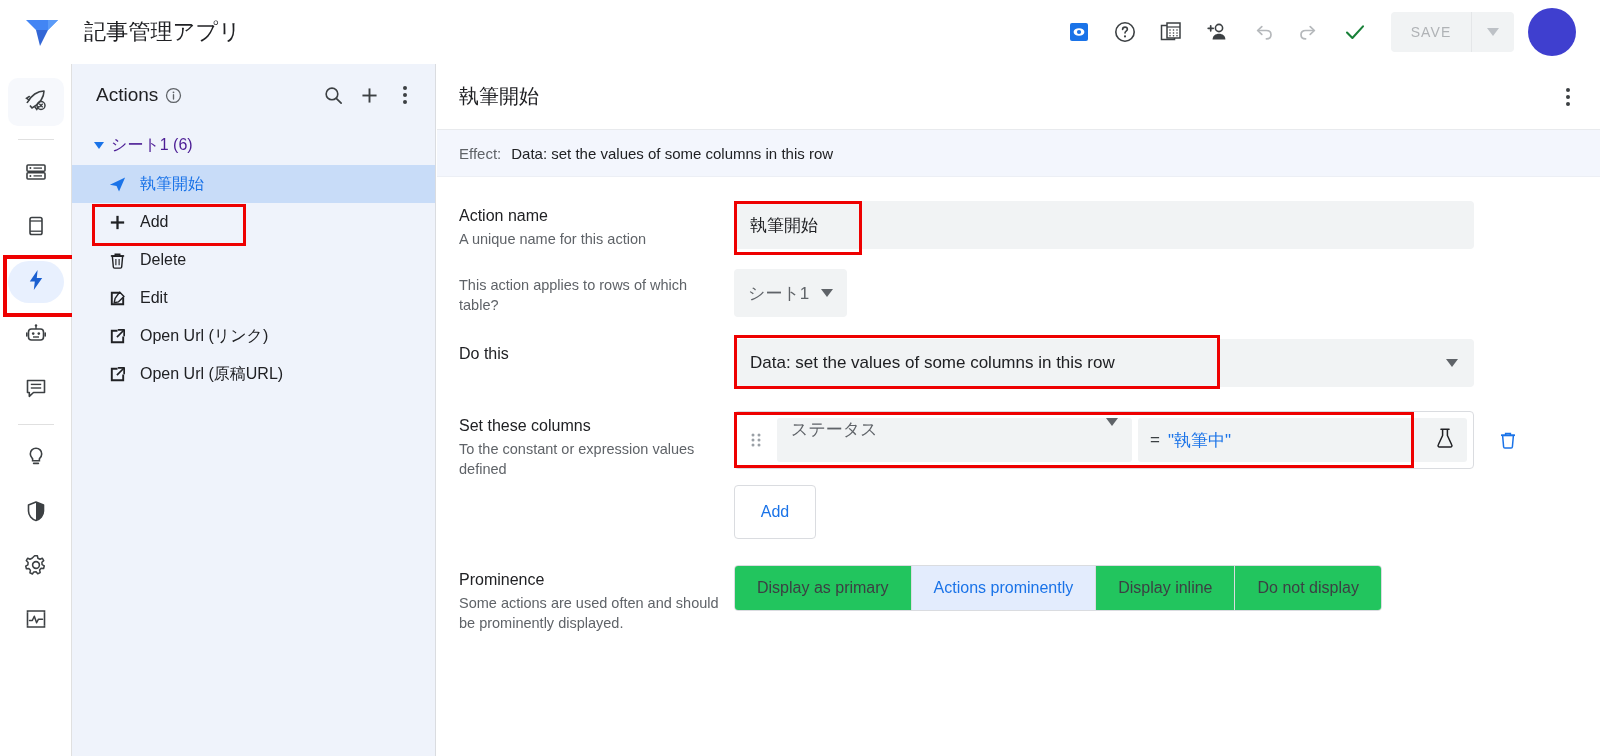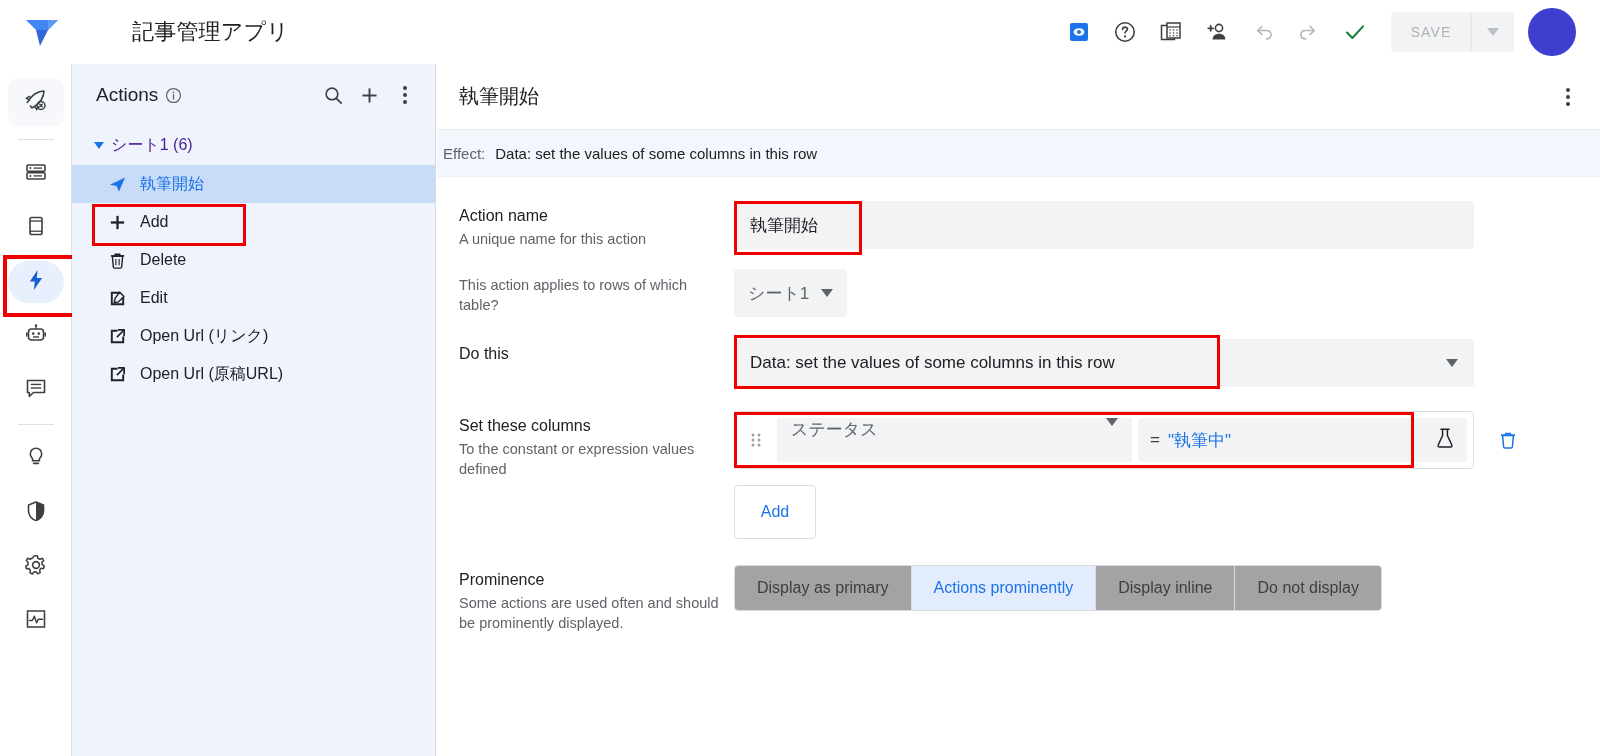--- a/index.html
+++ b/index.html
@@ -11,21 +11,20 @@
     font-family: "Liberation Sans", "DejaVu Sans", sans-serif;
     color: #202124;
   }
   #app { position: relative; width: 1600px; height: 756px; }
 
   
   .topbar {
     position: absolute; left: 0; top: 0; width: 1600px; height: 64px;
     background: #fff; display: flex; align-items: center;
     border-bottom: 1px solid #ffffff;
-    gap: 48px;
   }
   .logo-wrap { width: 84px; display: flex; align-items: center; justify-content: center; }
   .app-title { font-size: 22px; color: #202124; letter-spacing: .2px; }
   .topbar-spacer { flex: 1; }
   .topbar-icons { display: flex; align-items: center; gap: 2px; padding-right: 14px; }
   .tbtn {
     width: 44px; height: 44px; border-radius: 50%;
     display: flex; align-items: center; justify-content: center;
     cursor: pointer; background: transparent; border: none;
   }
@@ -114,21 +113,21 @@
     background: #fff; overflow: hidden;
   }
   .pane-head {
     height: 66px; display: flex; align-items: center;
     padding: 0 14px 0 22px; border-bottom: 1px solid #e8eaed; background: #fff;
   }
   .pane-title { font-size: 20px; color: #202124; }
   .pane-head-spacer { flex: 1; }
   .effect-bar {
     height: 47px; background: #f3f6fd; display: flex; align-items: center;
-    padding-left: 6px; gap: 10px; border-bottom: 1px solid #eceff5;
+    padding-left: 22px; gap: 10px; border-bottom: 1px solid #eceff5;
   }
   .effect-key { font-size: 15px; color: #5f6368; }
   .effect-val { font-size: 15px; color: #202124; }
 
   .form { padding: 24px 0 0 0; }
   .field { display: flex; padding: 0 0 0 22px; margin-bottom: 7px; position: relative; }
   .f-label { width: 275px; flex: none; padding-top: 4px; padding-right: 14px; }
   .f-title { font-size: 16px; font-weight: normal; color: #202124; line-height: 22px; }
   .f-desc { font-size: 14.5px; color: #5f6368; line-height: 20px; margin-top: 2px; }
   .f-control { flex: 1; }
@@ -201,21 +200,21 @@
     font-size: 16px; color: #1a73e8; cursor: pointer; margin-top: 16px;
   }
 
   .segmented {
     display: inline-flex; border: 1px solid #dadce0; border-radius: 4px;
     overflow: hidden; height: 46px;
   }
   .seg {
     padding: 0 22px; display: flex; align-items: center; justify-content: center;
     font-size: 16px; color: #3c4043; cursor: pointer;
-    border-right: 1px solid #dadce0; background: #a3a3a3; white-space: nowrap;
+    border-right: 1px solid #dadce0; background: #22c55e; white-space: nowrap;
   }
   .seg:last-child { border-right: none; }
   .seg.active { background: #e3ecfd; color: #1a73e8; }
 
   .kebab { display: flex; flex-direction: column; gap: 3px; align-items: center; }
   .kebab i { width: 4px; height: 4px; border-radius: 50%; background: #3c4043; display: block; }
 </style>
 </head>
 <body>
 

